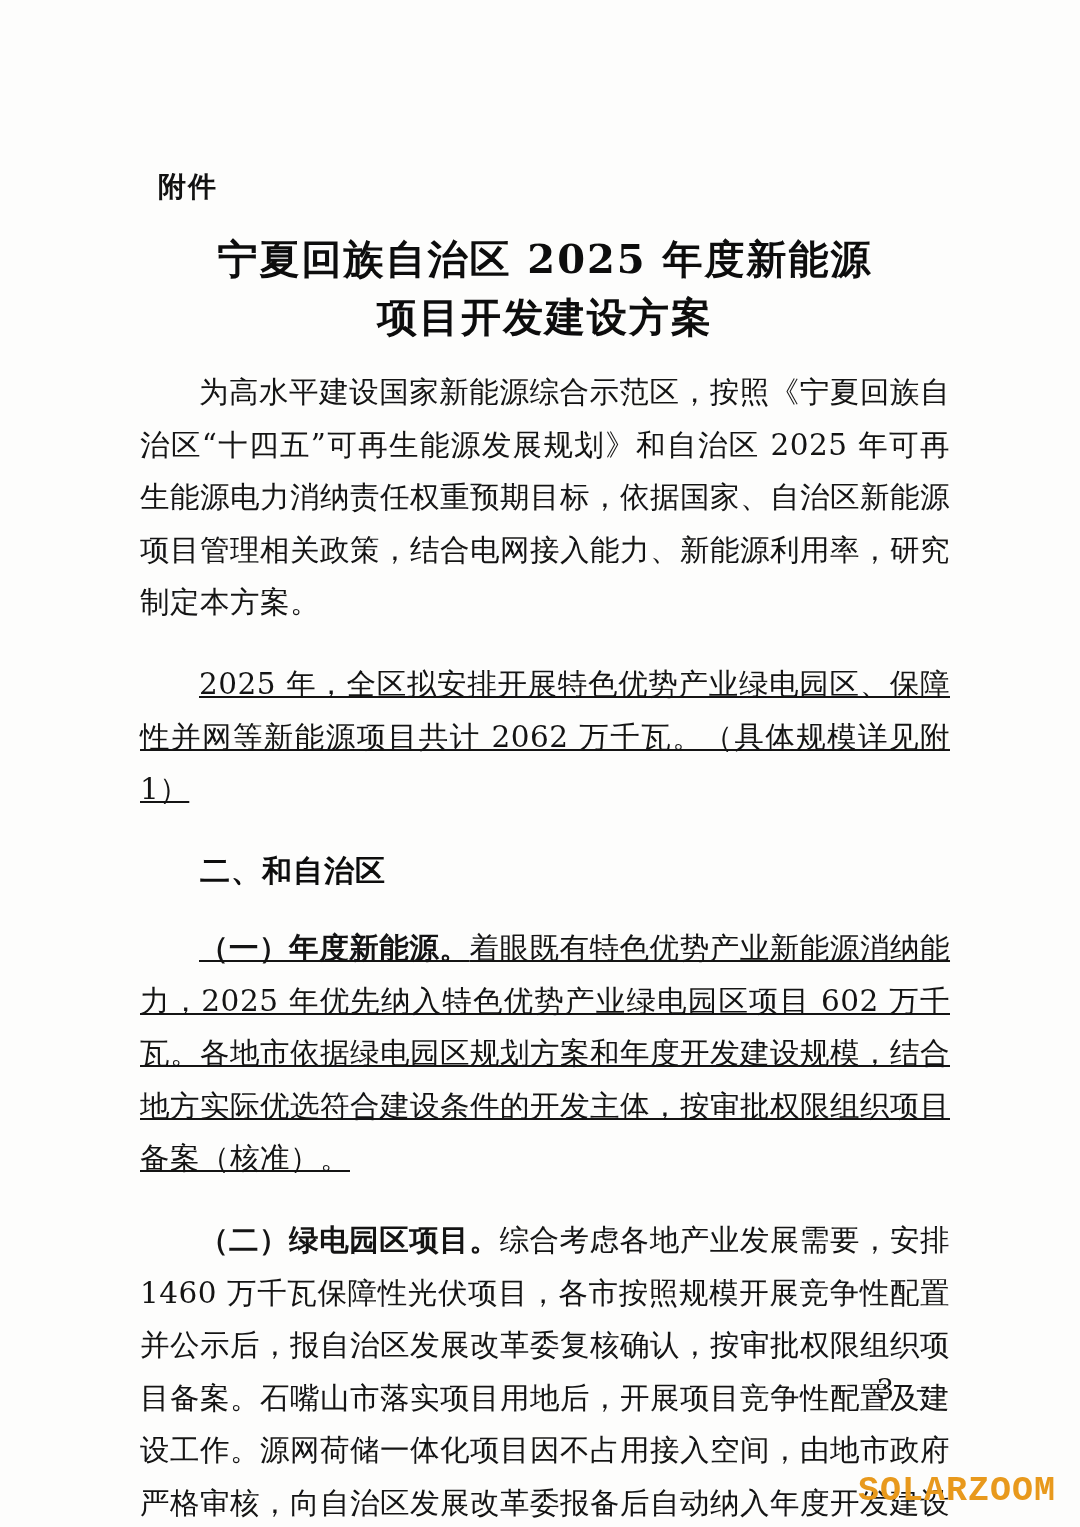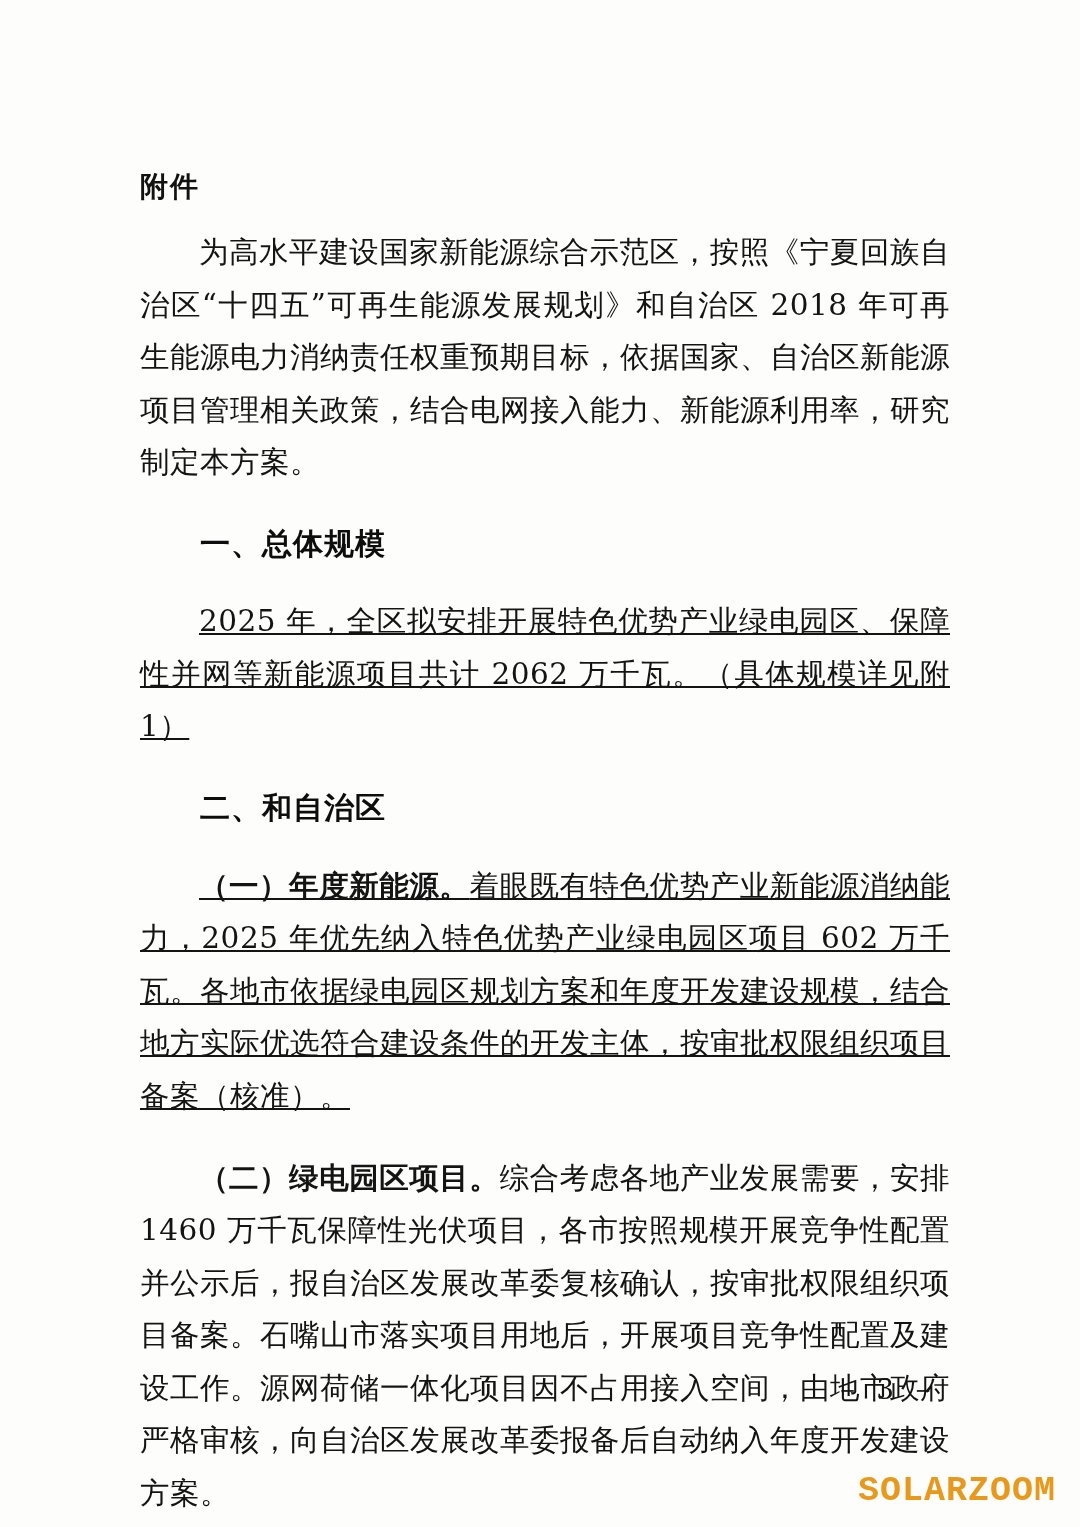--- a/index.html
+++ b/index.html
@@ -22,20 +22,21 @@
     top: 0;
     width: 810px;
   }
   .attachment-label {
     font-size: 28px;
     font-weight: 700;
     letter-spacing: 2px;
     margin-top: 168px;
     color: #121212;
     font-family: "DejaVu Sans", "Liberation Sans", sans-serif;
+    margin-left: 18px;
   }
   .doc-title {
     margin-top: 24px;
     text-align: center;
     font-size: 40px;
     font-weight: 700;
     line-height: 1.45;
     letter-spacing: 2px;
     color: #0d0d0d;
     font-family: "DejaVu Serif", "Liberation Serif", serif;
@@ -91,24 +92,27 @@
   }
 </style>
 </head>
 <body>
 
 <div class="page">
   <div class="content">
 
     <div class="attachment-label">附件</div>
 
+    <div class="doc-title">
+      <span class="line">宁夏回族自治区 2025 年度新能源</span>
+      <span class="line">项目开发建设方案</span>
+    </div>
 
-    <p class="para">为高水平建设国家新能源综合示范区，按照《宁夏回族自治区“十四五”可再生能源发展规划》和自治区 2018 年可再生能源电力消纳责任权重预期目标，依据国家、自治区新能源项目管理相关政策，结合电网接入能力、新能源利用率，研究制定本方案。</p>
+    <p class="para">为高水平建设国家新能源综合示范区，按照《宁夏回族自治区“十四五”可再生能源发展规划》和自治区 2025 年可再生能源电力消纳责任权重预期目标，依据国家、自治区新能源项目管理相关政策，结合电网接入能力、新能源利用率，研究制定本方案。</p>
 
-    <h2 class="section-head">一、总体规模</h2>
 
     <p class="para tight">2025 年，全区拟安排开展特色优势产业绿电园区、保障性并网等新能源项目共计 2062 万千瓦。（具体规模详见附 1）</p>
 
     <h2 class="section-head">二、和自治区</h2>
 
     <p class="para tight">
       <span class="lead">（一）年度新能源。</span><span>着眼既有特色优势产业新能源消纳能力，2025 年优先纳入特色优势产业绿电园区项目 602 万千瓦。各地市依据绿电园区规划方案和年度开发建设规模，结合地方实际优选符合建设条件的开发主体，按审批权限组织项目备案（核准）。</span>
     </p>
 
     <p class="para">

